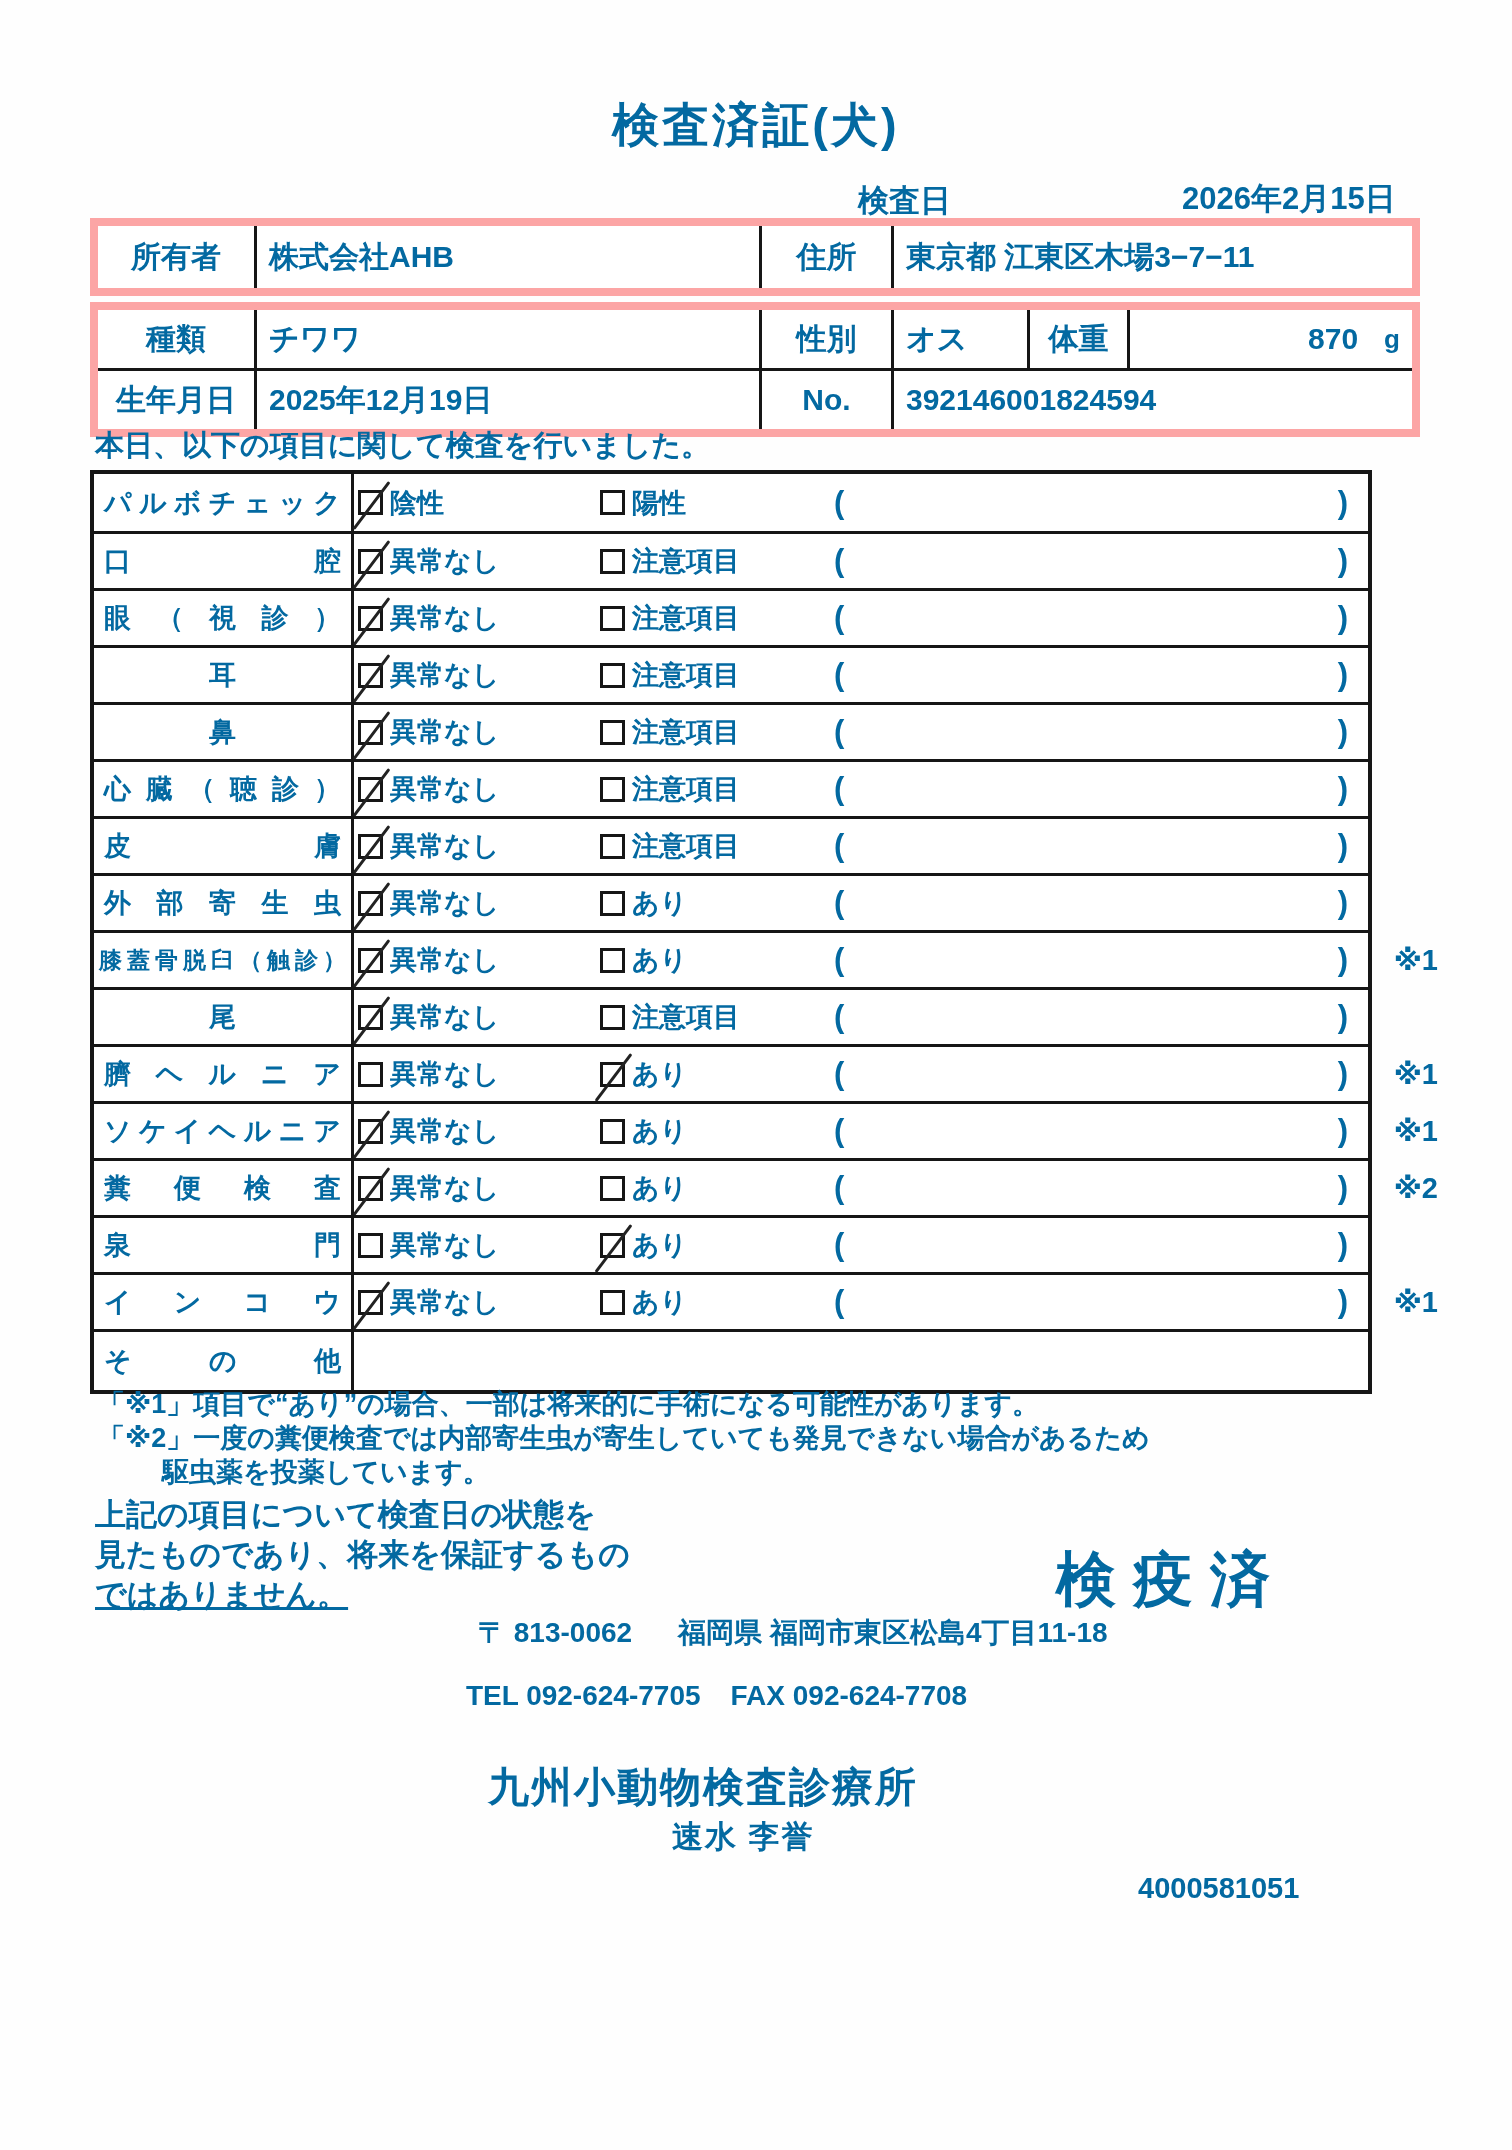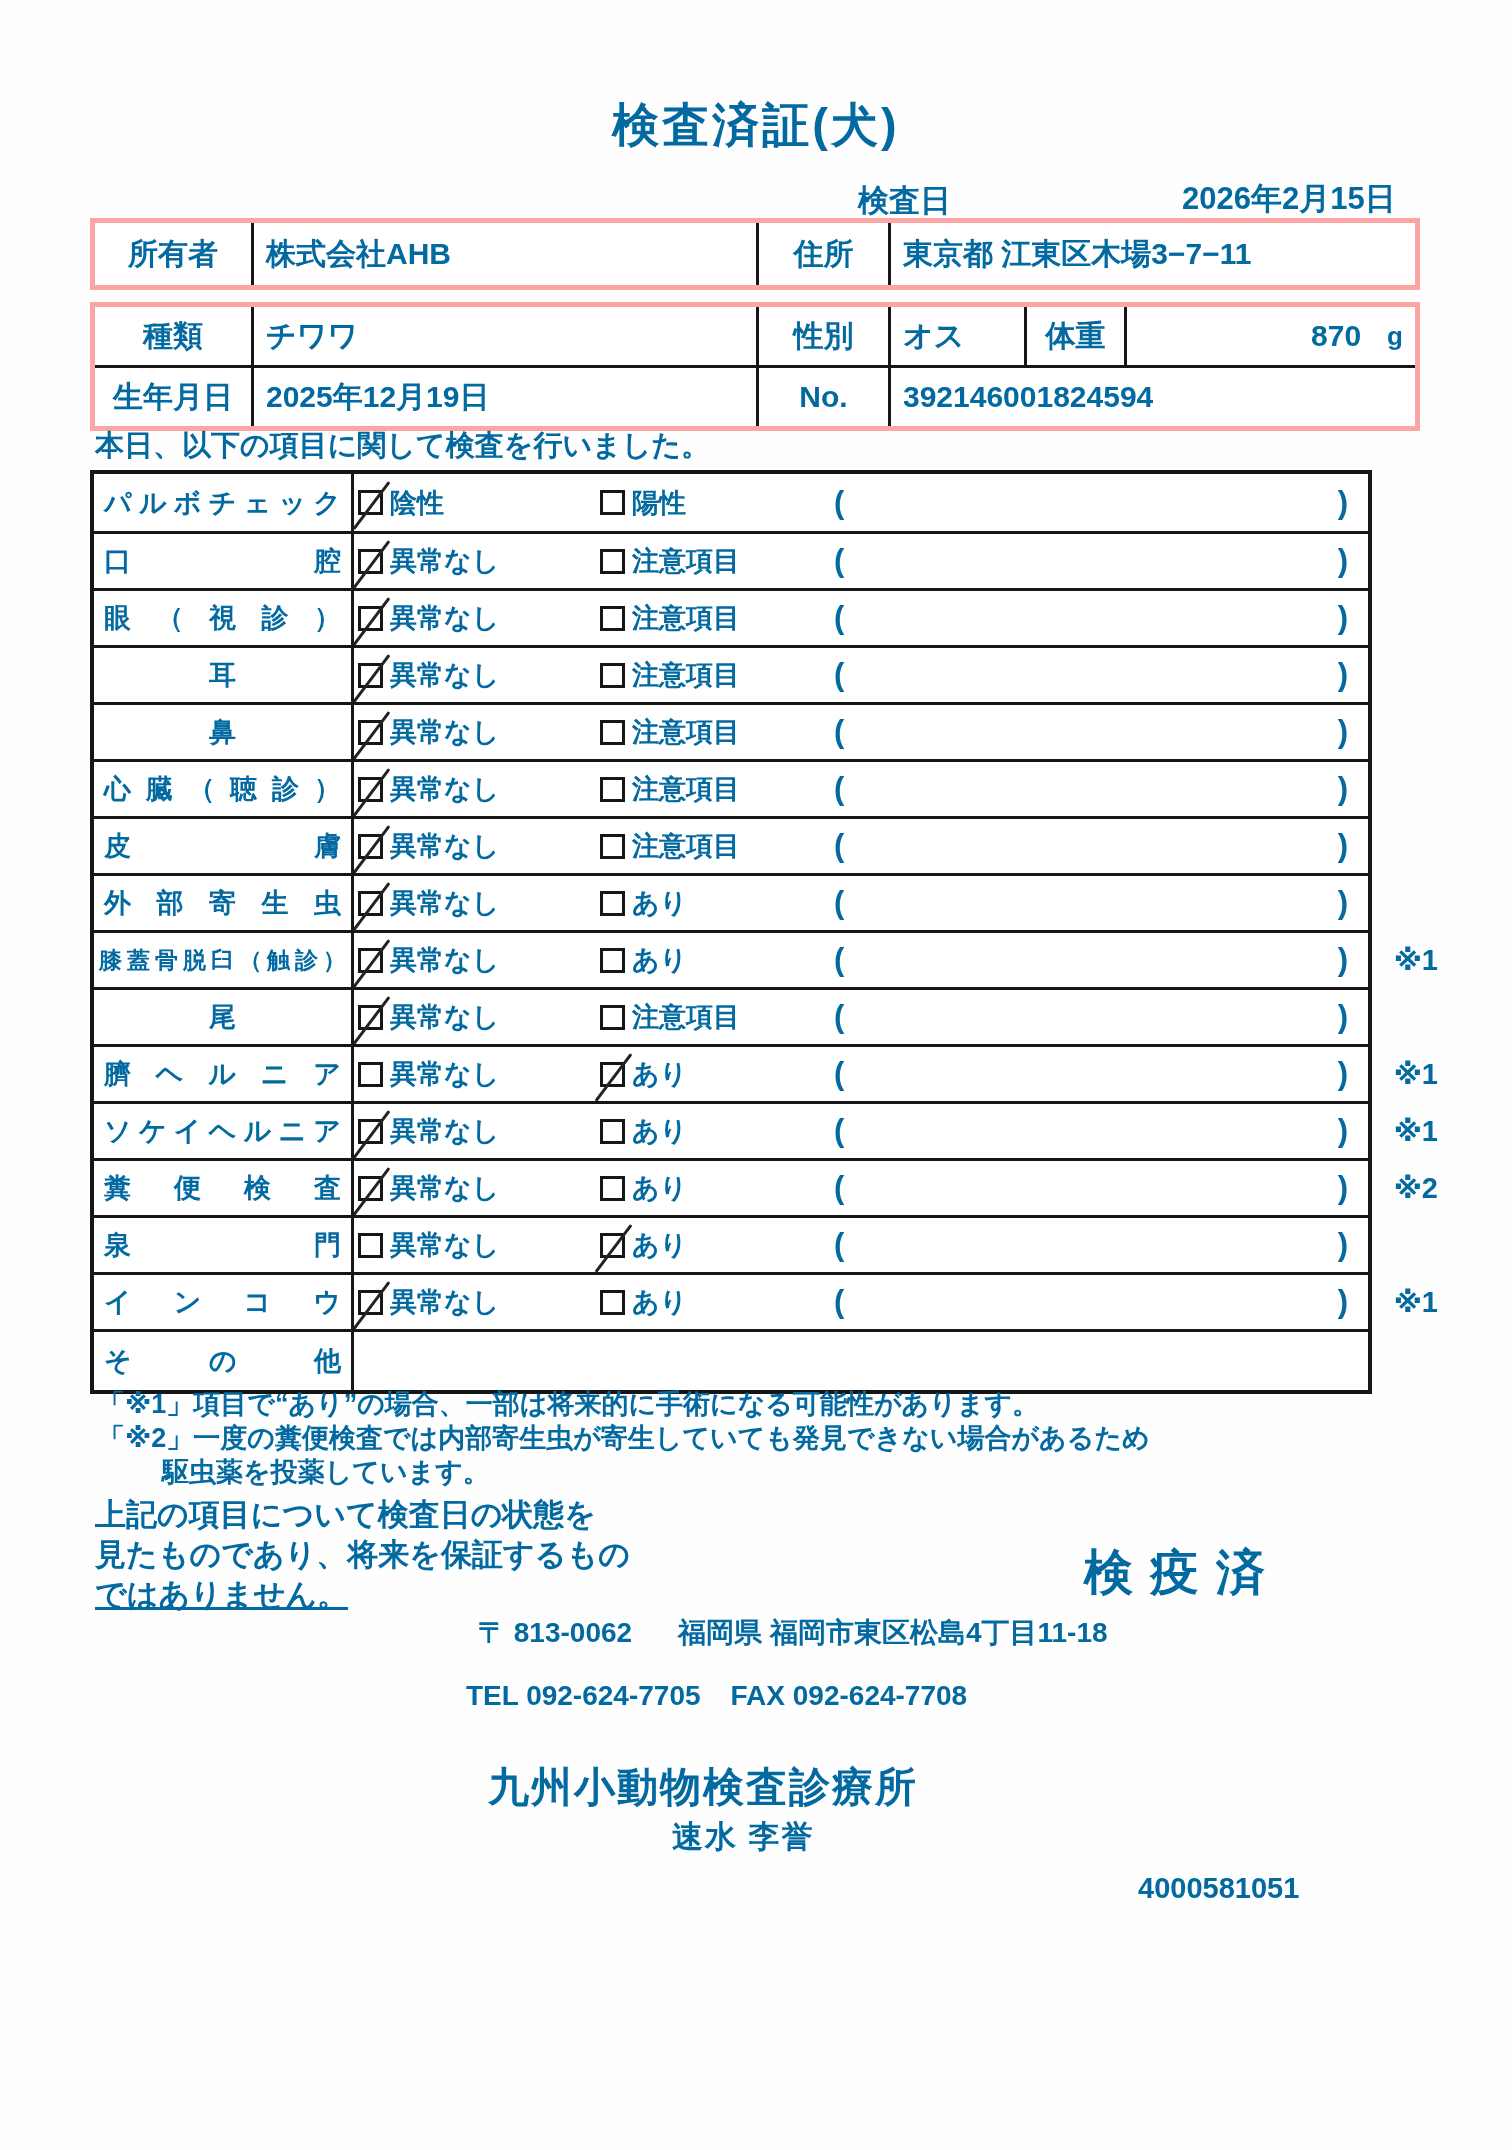--- a/index.html
+++ b/index.html
@@ -2,21 +2,21 @@
 <html><head>
 <meta charset="utf-8">
 <style>
   html,body{margin:0;padding:0;background:#e8e8e8;}
   .page{position:relative;width:1512px;height:2150px;background:#fefefe;margin:0 auto;
         font-family:"Liberation Sans","DejaVu Sans",sans-serif;color:#0369a1;overflow:hidden;}
   .title{position:absolute;top:94px;left:0;width:100%;text-align:center;
          font-size:47px;font-weight:700;letter-spacing:3px;}
   .date-label{position:absolute;top:180px;left:858px;font-size:31px;font-weight:600;}
   .date-value{position:absolute;top:178px;left:1182px;font-size:31px;font-weight:600;}
-  .tbl{position:absolute;left:90px;width:1330px;border:5px solid #fca5a5;box-sizing:border-box;background:#fff;}
+  .tbl{position:absolute;left:90px;width:1330px;border:8px solid #fca5a5;box-sizing:border-box;background:#fff;}
   .trow{display:grid;}
   .cell{border-left:3px solid #161616;display:flex;align-items:center;box-sizing:border-box;
         font-size:30px;font-weight:600;padding:0 12px;white-space:nowrap;overflow:hidden;}
   .cell.first{border-left:none;}
   .cell.hdr{justify-content:center;padding:0 4px;}
   .tbl1{top:218px;} .tbl1 .trow{grid-template-columns:156px 505px 132px 1fr;height:62px;}
   .tbl2{top:302px;}
   .tbl2 .trowA{grid-template-columns:156px 505px 132px 136px 100px 1fr;height:58px;}
   .tbl2 .trowB{grid-template-columns:156px 505px 132px 1fr;height:58px;border-top:3px solid #161616;}
   .wcell{justify-content:flex-end;gap:26px;}
@@ -38,21 +38,21 @@
   .slash{position:absolute;left:9px;top:-17px;width:3px;height:59px;background:#222;
          transform:rotate(37deg);border-radius:2px;}
   .op{position:absolute;left:480px;top:0;height:100%;display:flex;align-items:center;font-size:31px;font-weight:600;}
   .cp{position:absolute;right:20px;top:0;height:100%;display:flex;align-items:center;font-size:31px;font-weight:600;}
   .note{position:absolute;right:-70px;top:0;height:100%;display:flex;align-items:center;
         font-size:29px;font-weight:700;}
   .fn{position:absolute;font-size:27px;font-weight:600;white-space:nowrap;}
   .fn1{left:98px;top:1386px;} .fn2{left:98px;top:1420px;} .fn2b{left:162px;top:1454px;}
   .disc{position:absolute;left:95px;font-size:31px;font-weight:700;white-space:nowrap;}
   .disc1{top:1494px;} .disc2{top:1534px;} .disc3{top:1574px;text-decoration:underline;}
-  .stamp{position:absolute;left:1084px;top:1540px;font-size:49px;font-weight:700;letter-spacing:17px;white-space:nowrap;}
+  .stamp{position:absolute;left:1056px;top:1540px;font-size:60px;font-weight:700;letter-spacing:17px;white-space:nowrap;}
   .addr{position:absolute;left:478px;top:1614px;font-size:28px;font-weight:600;display:flex;gap:46px;white-space:nowrap;}
   .tel{position:absolute;left:466px;top:1680px;font-size:28px;font-weight:600;display:flex;gap:30px;white-space:nowrap;}
   .clinic{position:absolute;left:488px;top:1760px;font-size:41px;font-weight:700;letter-spacing:2px;white-space:nowrap;}
   .inspector{position:absolute;left:672px;top:1816px;font-size:31px;font-weight:600;letter-spacing:2px;white-space:nowrap;}
   .serial{position:absolute;left:1138px;top:1872px;font-size:29px;font-weight:600;}
 </style>
 </head>
 <body>
 
 <div class="page">

